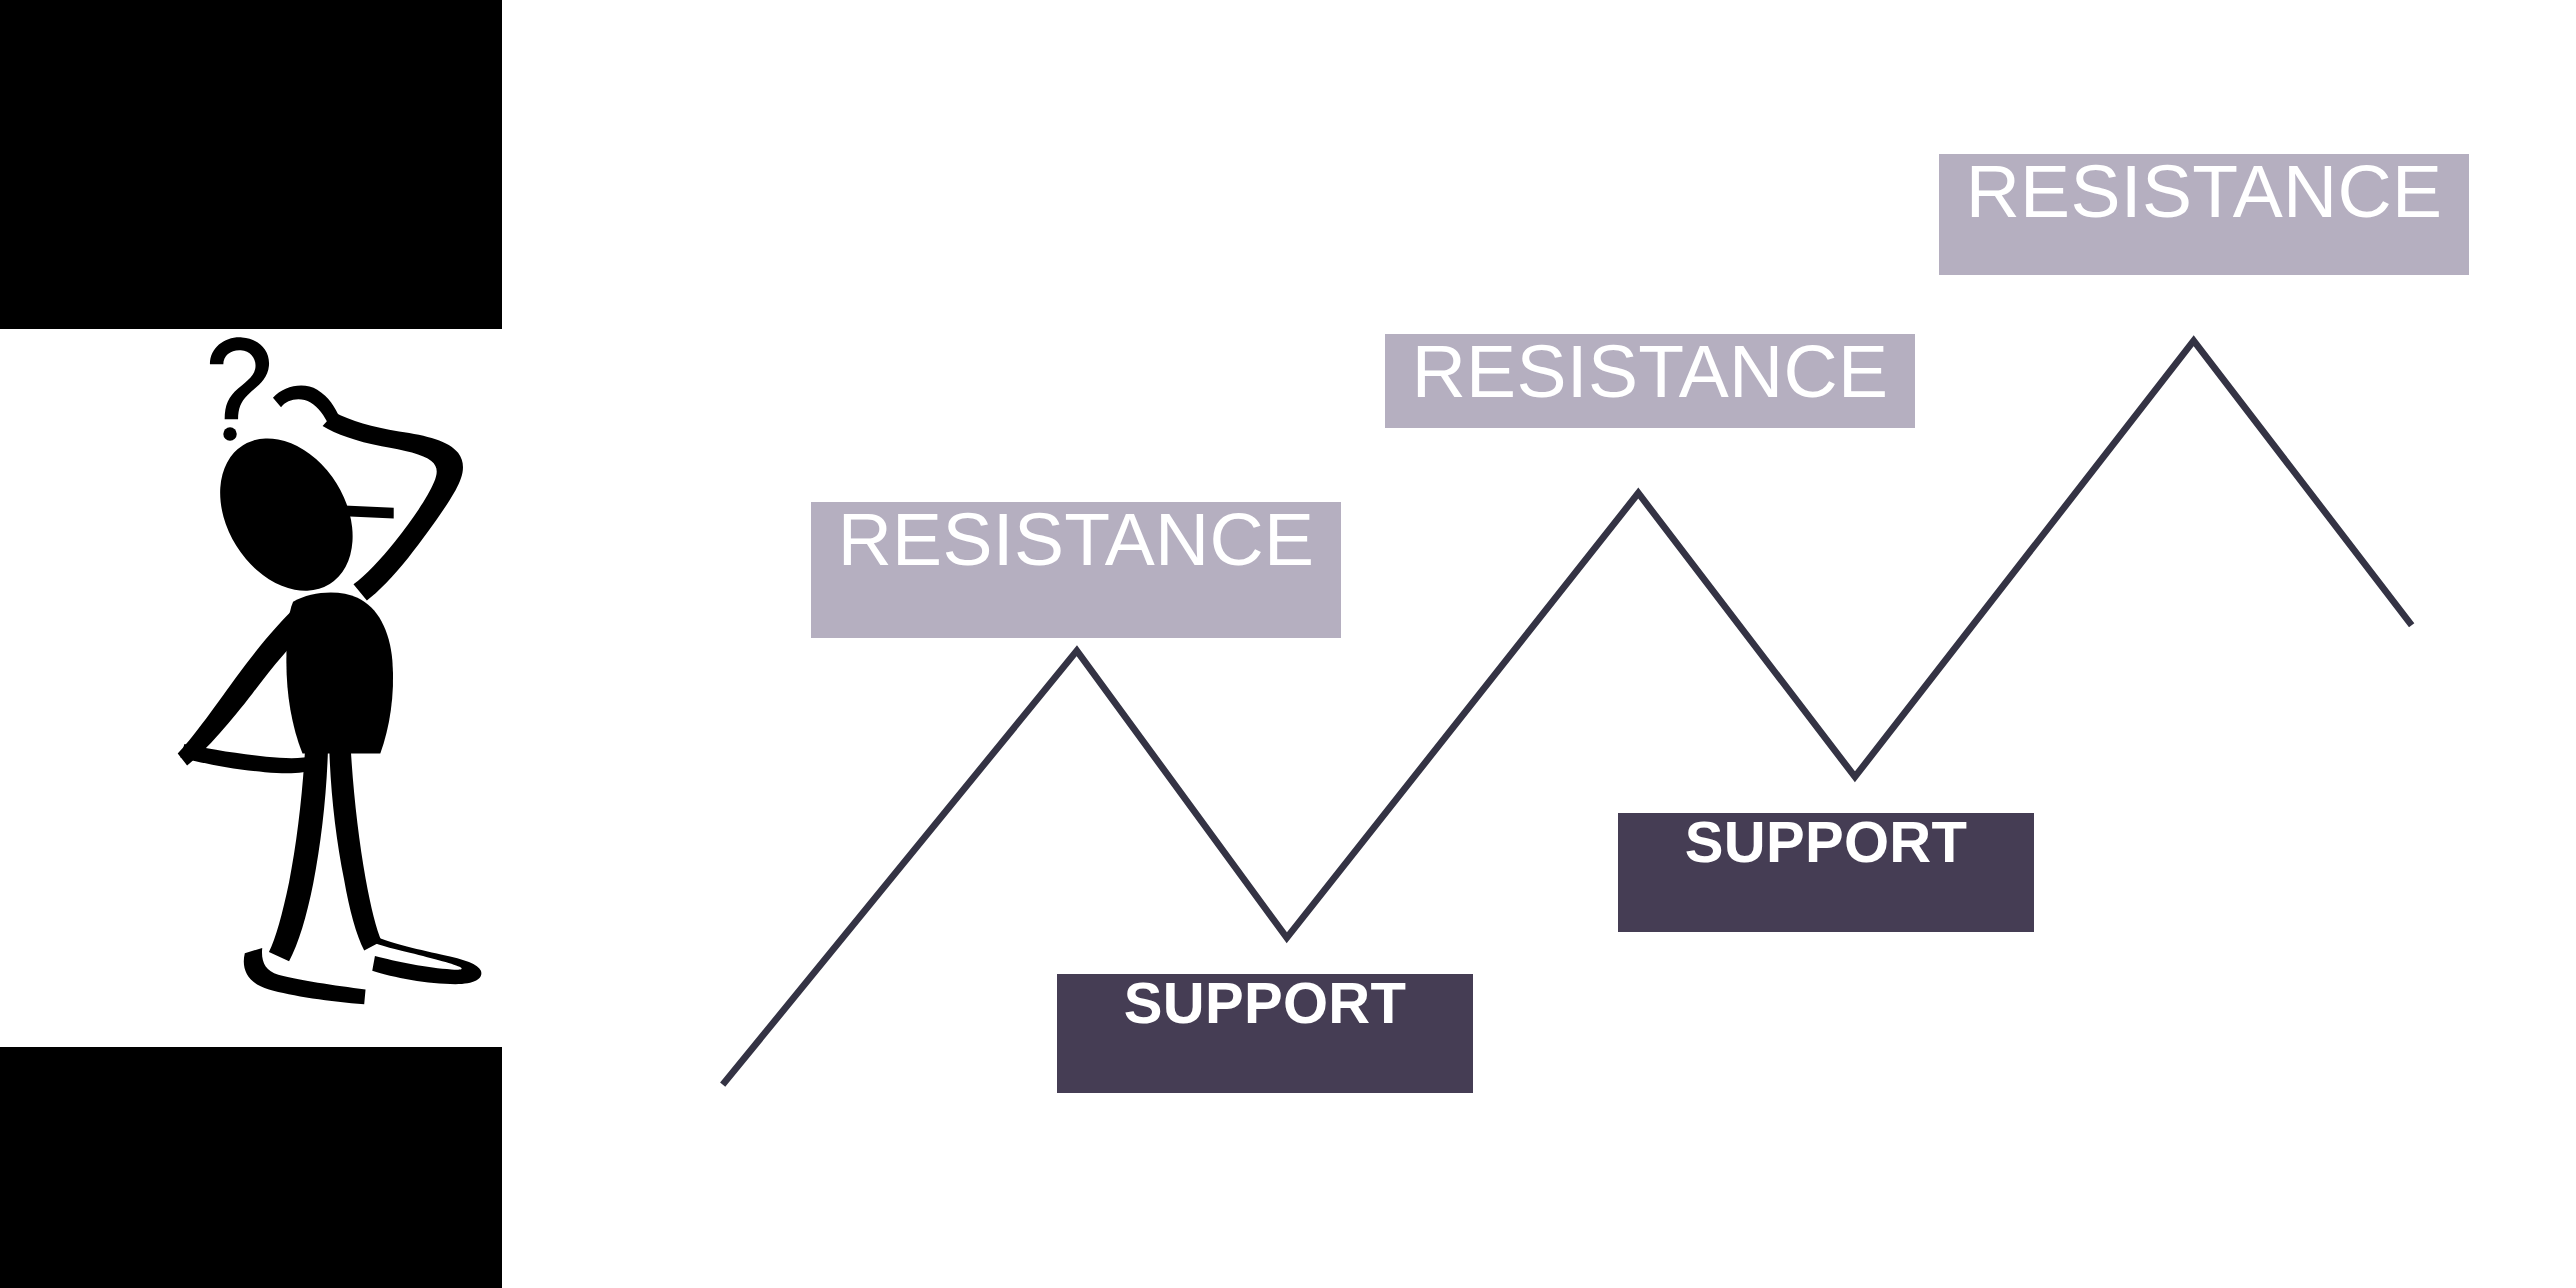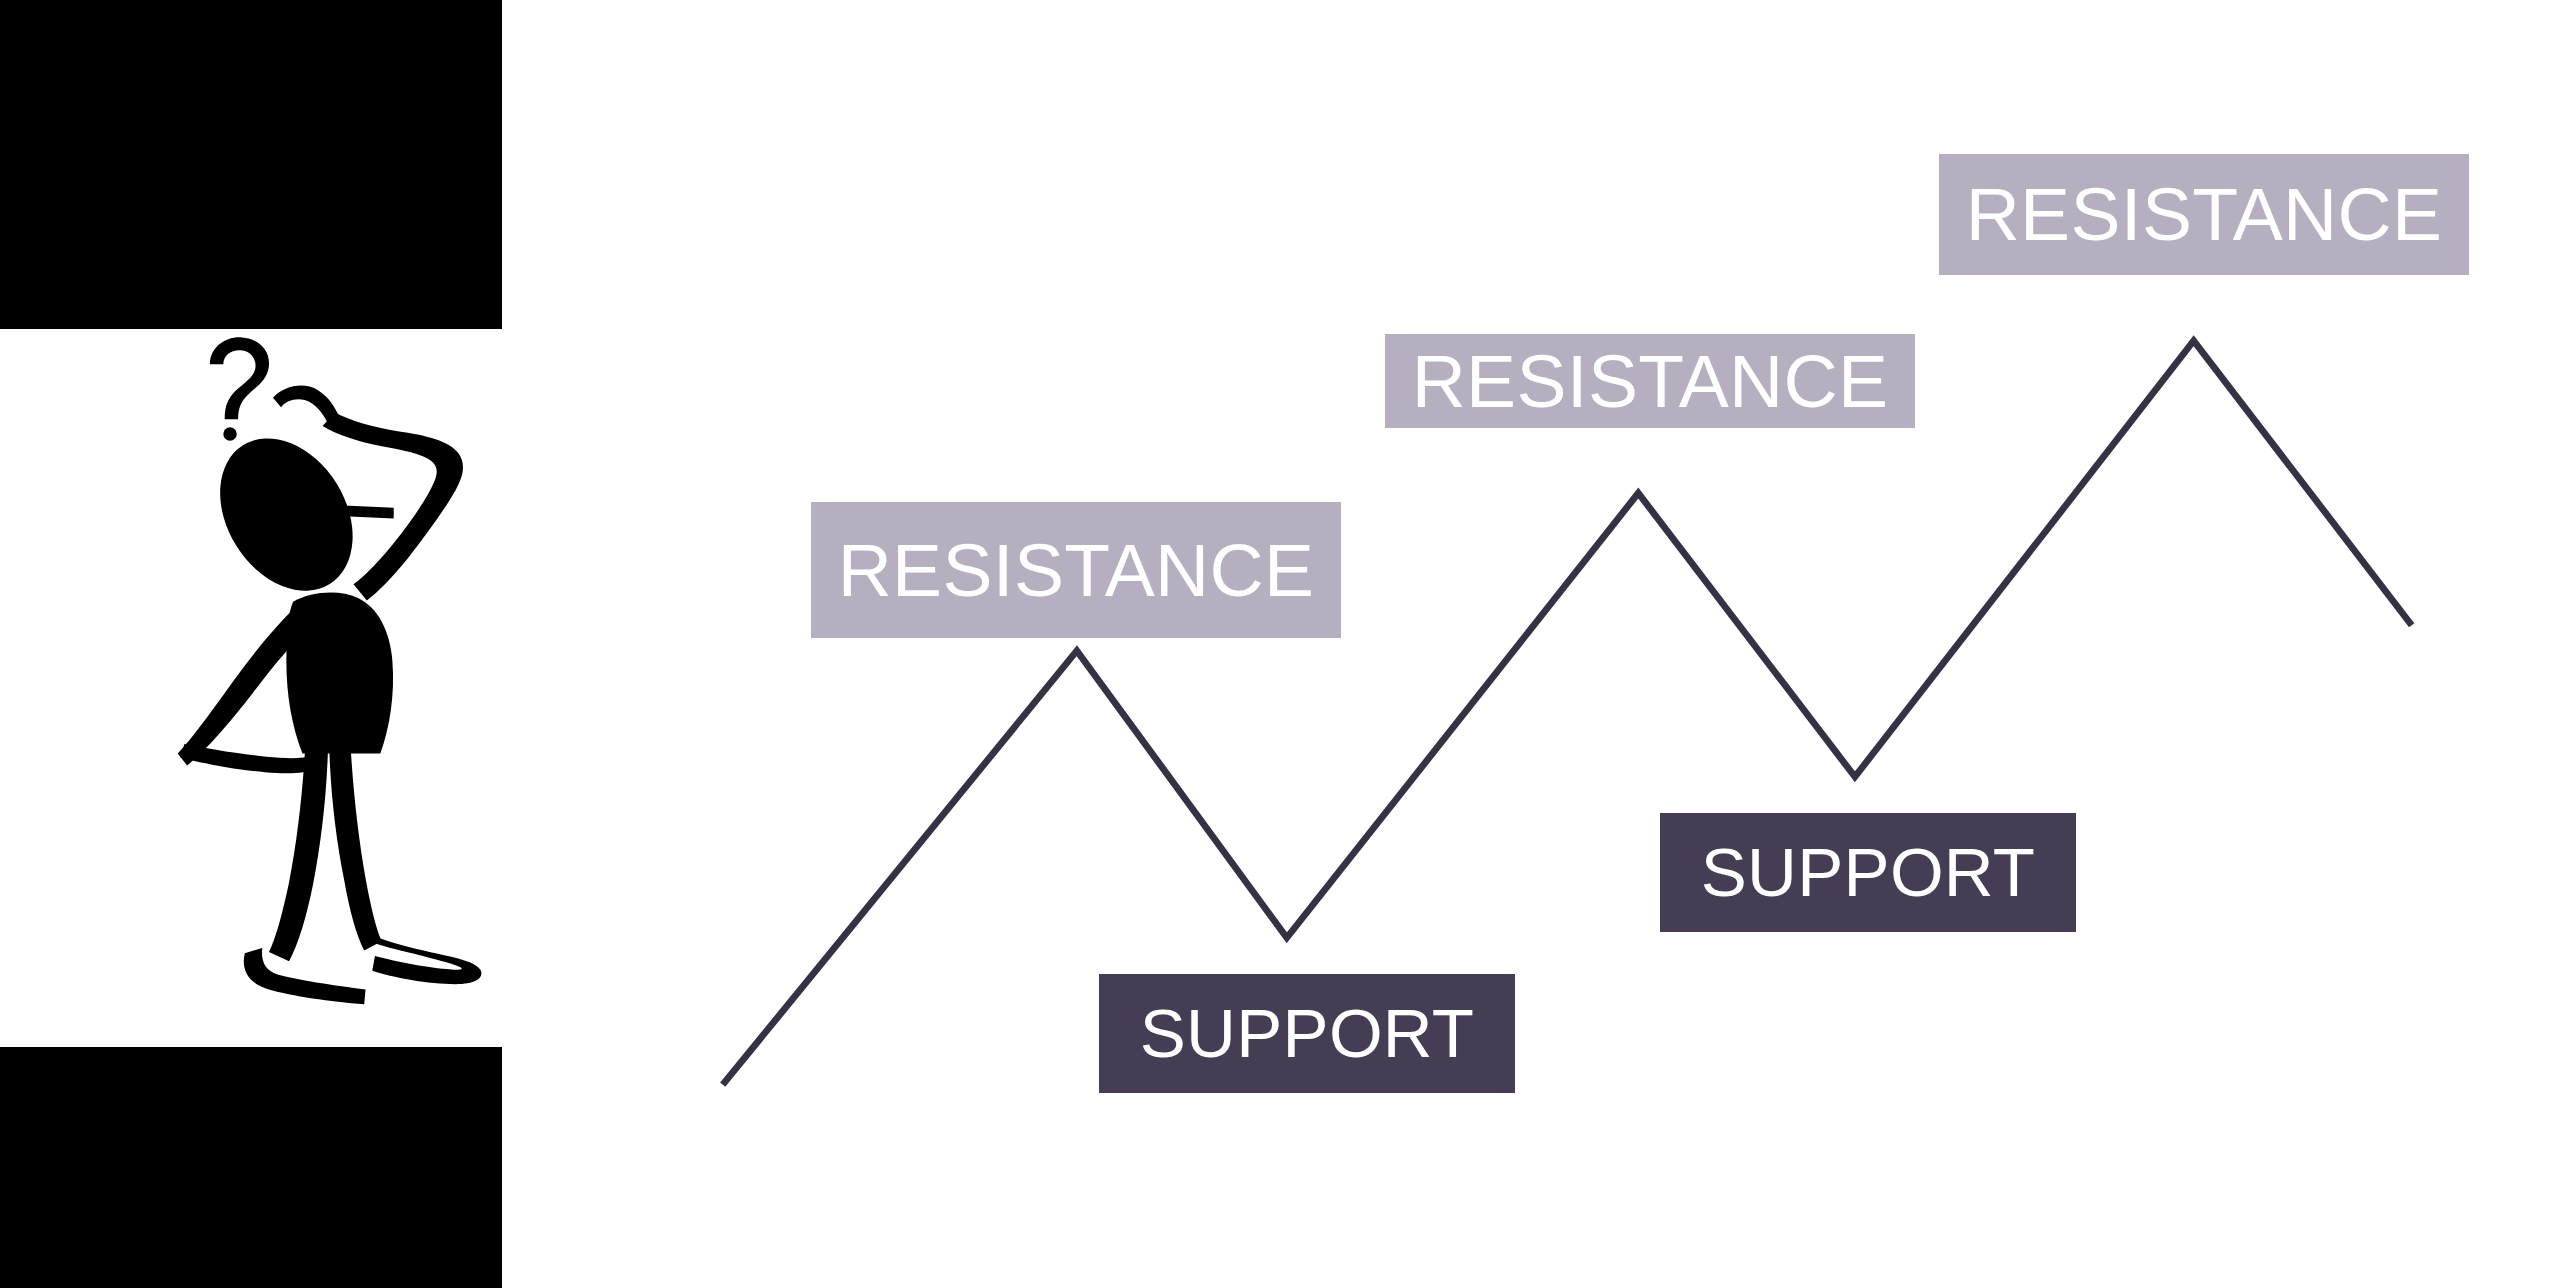--- a/index.html
+++ b/index.html
@@ -59,38 +59,36 @@
     left: 0;
     top: 0;
     width: 2074px;
     height: 1288px;
   }
 
   
   .level-label {
     position: absolute;
     display: flex;
-    align-items: center;
     justify-content: center;
     color: #ffffff;
     letter-spacing: 0.3px;
     white-space: nowrap;
     line-height: 1;
     box-sizing: border-box;
   }
   .level-label.resistance {
     background: #b5afc0;
     font-size: 75px;
     font-weight: 400;
   }
   .level-label.support {
     background: #453d54;
-    font-size: 69px;
-    font-weight: 400;
-    margin-left: 42px;
+    font-size: 58px;
+    font-weight: 700;
   }
 </style>
 </head>
 <body>
 
 <div id="stage">
 
   <div id="left-panel">
     <div class="band" id="band-top"></div>
     <div class="band" id="band-bottom"></div>

